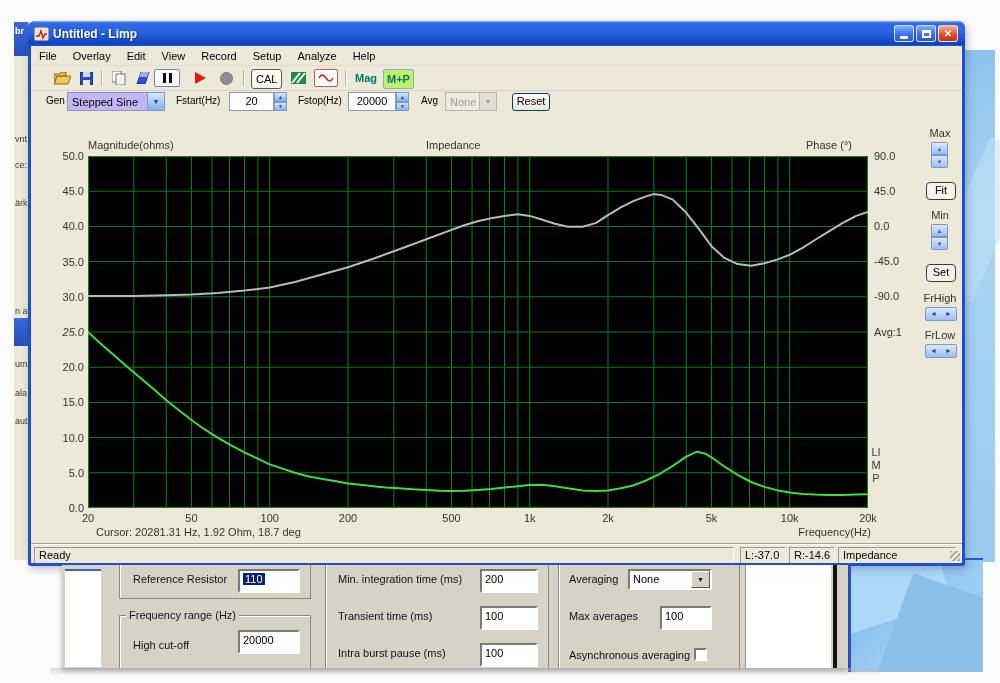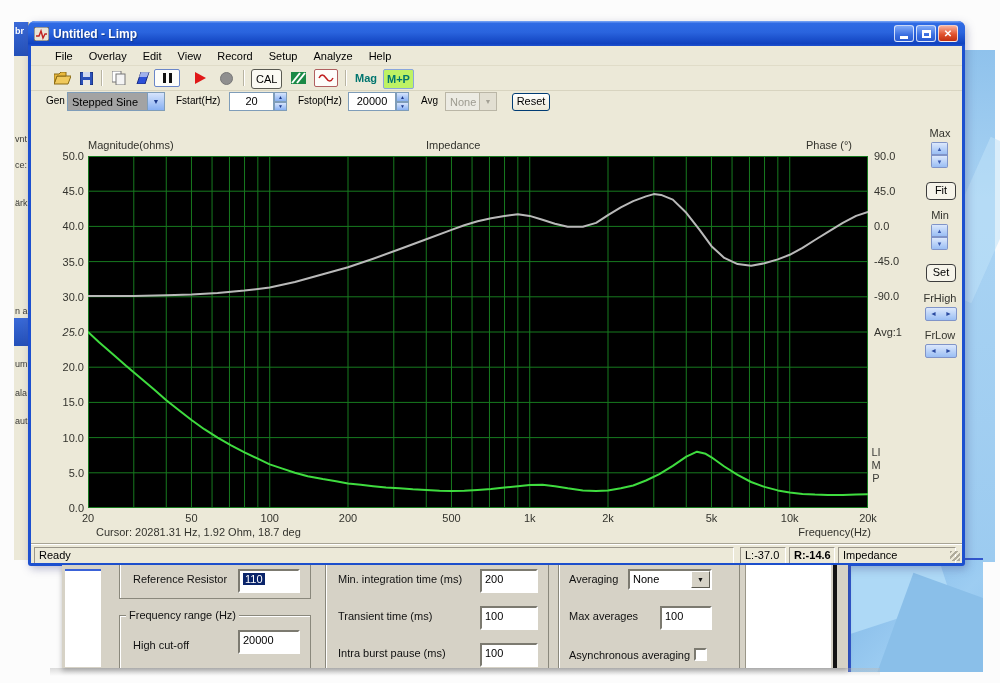--- a/index.html
+++ b/index.html
@@ -30,40 +30,40 @@
   .cap-btn{width:20px;height:17px;border-radius:3px;border:1px solid rgba(255,255,255,.75);box-sizing:border-box;
        display:flex;align-items:center;justify-content:center;color:#fff;font-size:10px;font-weight:bold;}
   .cap-btn.minb,.cap-btn.maxb{background:linear-gradient(180deg,#82abf8,#3a6ee0 60%,#2a5ad0);}
   .cap-btn.closeb{background:linear-gradient(180deg,#f8b09a,#e1532e 55%,#c03010);}
   .glyph-min{display:block;width:8px;height:3px;background:#fff;margin-top:8px;}
   .glyph-max{display:block;width:9px;height:8px;border:2px solid #fff;border-top-width:3px;box-sizing:border-box;}
 
   #winbody{position:absolute;left:3px;top:25px;right:3px;bottom:3px;background:#ece9d8;overflow:hidden;}
 
   
-  #menubar{position:absolute;left:0;top:0;width:100%;height:20px;display:flex;align-items:center;padding-left:16px;box-sizing:border-box;border-bottom:1px solid #e0dcc8;}
+  #menubar{position:absolute;left:0;top:0;width:100%;height:20px;display:flex;align-items:center;padding-left:0;box-sizing:border-box;border-bottom:1px solid #e0dcc8;}
   .menu-item{padding:2px 8px;font-size:11px;}
 
   
   #toolbar{position:absolute;left:0;top:20px;width:100%;height:24px;border-bottom:1px solid #d8d4c0;}
   .tb{position:absolute;top:3px;height:18px;display:flex;align-items:center;justify-content:center;}
   .tsep{position:absolute;top:4px;width:1px;height:16px;background:#b8b4a2;border-right:1px solid #fff;}
   .tool-btn{border:1px solid #6a86c8;border-radius:2px;background:#fdfdfa;box-sizing:border-box;}
   .cal-btn{border:1px solid #5a5a52;border-radius:3px;background:#fbfaf3;font-size:11px;padding:0 4px;}
   .teal{color:#00756e;font-weight:bold;font-size:11px;}
   .mp-btn{border:1px solid #8aa6dc;border-radius:2px;background:#bef264;padding:0 3px;}
   .play-tri{width:0;height:0;border-left:11px solid #e01818;border-top:6px solid transparent;border-bottom:6px solid transparent;}
   .rec-circle{width:11px;height:11px;border-radius:50%;background:#8f8f8f;border:1px solid #777;}
   .pbars{display:flex;gap:3px;}
   .pbars span{display:block;width:3px;height:10px;background:#111;}
 
   
   #genbar{position:absolute;left:0;top:44px;width:100%;height:23px;border-bottom:1px solid #cdc9b4;}
   .glabel{position:absolute;top:5px;font-size:10px;}
-  .combo{position:absolute;top:2px;height:19px;background:#a3a3a3;border:1px solid #7f9db9;box-sizing:border-box;display:flex;align-items:center;}
+  .combo{position:absolute;top:2px;height:19px;background:#c4b5fd;border:1px solid #7f9db9;box-sizing:border-box;display:flex;align-items:center;}
   .combo .ctext{flex:1;padding-left:4px;font-size:11px;white-space:nowrap;overflow:hidden;}
   .combo .cbtn{width:16px;height:100%;background:linear-gradient(180deg,#d6e4fc,#88b0f2);border-left:1px solid #7f9db9;display:flex;align-items:center;justify-content:center;font-size:7px;color:#1d3a8c;}
   .combo.disabled{background:#ecebe3;border-color:#bab6a6;}
   .combo.disabled .ctext{color:#9d9b90;}
   .combo.disabled .cbtn{background:#e2dfd2;color:#a3a095;border-left-color:#bab6a6;}
   .spinfield{position:absolute;top:2px;height:19px;background:#fff;border:1px solid #7f9db9;box-sizing:border-box;text-align:center;font-size:11px;line-height:17px;}
   .spinv{position:absolute;top:2px;width:13px;height:19px;display:flex;flex-direction:column;}
   .spinv span{flex:1;background:linear-gradient(180deg,#d6e4fc,#88b0f2);border:1px solid #7f9db9;font-size:5px;color:#1d3a8c;display:flex;align-items:center;justify-content:center;}
   .xp-btn{position:absolute;border:1px solid #003c74;border-radius:3px;background:linear-gradient(#ffffff,#ece9d8);font-size:11px;text-align:center;}
 
@@ -354,21 +354,21 @@
           <span class="ticklab" style="left: 478.732px; top: 399px; width: 40px; text-align: center;">1k</span>
           <span class="ticklab" style="left: 557px; top: 399px; width: 40px; text-align: center;">2k</span>
           <span class="ticklab" style="left: 660.464px; top: 399px; width: 40px; text-align: center;">5k</span>
           <span class="ticklab" style="left: 738.732px; top: 399px; width: 40px; text-align: center;">10k</span>
           <span class="ticklab" style="left: 817px; top: 399px; width: 40px; text-align: center;">20k</span>
         </div>
 
       <div id="statusbar">
         <span class="sb-cell" id="sb-ready">Ready</span>
         <span class="sb-cell" style="left:709px;width:46px;">L:-37.0</span>
-        <span class="sb-cell" style="left:758px;width:46px;font-weight:bold;">R:-14.6</span>
+        <span class="sb-cell" style="left:758px;width:46px;">R:-14.6</span>
         <span class="sb-cell" style="left:807px;width:118px;">Impedance Measurement</span>
         <span id="sb-grip"></span>
       </div>
     </div>
   </div>
 
   <div id="dialog" class="abs">
     <div id="listbox"></div>
 
     <div class="grp" style="left:57px;top:-12px;width:190px;height:44px;"></div>

